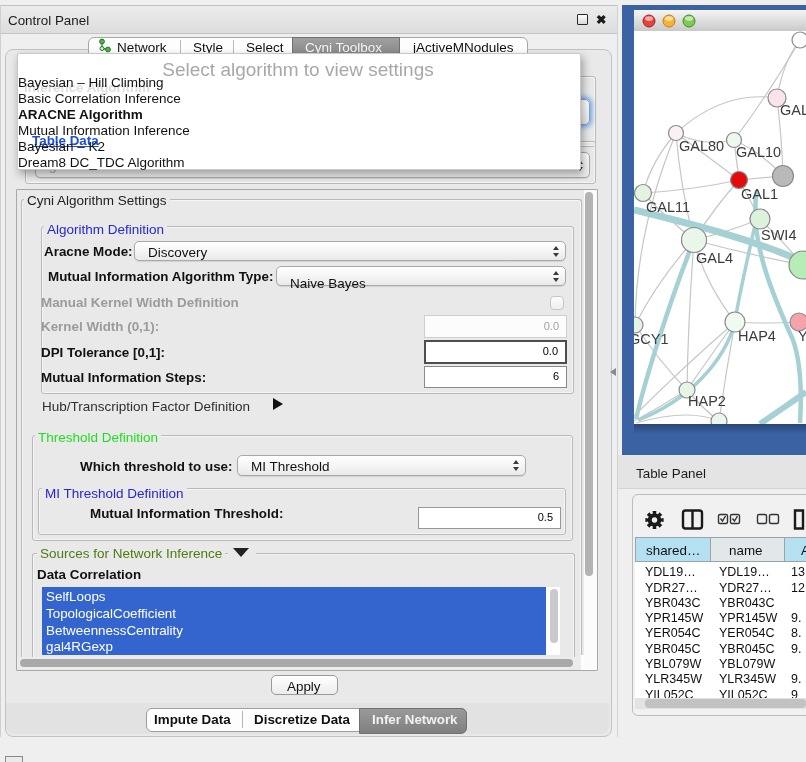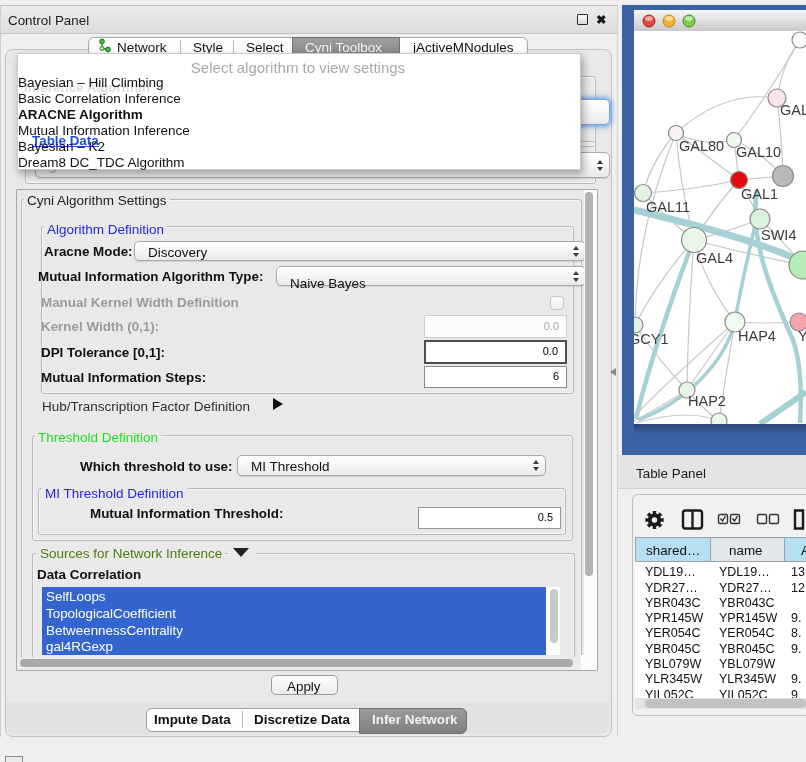--- a/index.html
+++ b/index.html
@@ -5,21 +5,21 @@
 html,body{margin:0;padding:0;}
 body{width:806px;height:762px;position:relative;overflow:hidden;background:#efefef;
   font-family:"Liberation Sans", sans-serif;}
 .abs{position:absolute;}
 .lbl{position:absolute;font-size:13.4px;color:#111;white-space:nowrap;}
 .b{font-weight:bold;}
 .gray{color:#9b9b9b;}
 .group{position:absolute;border:1px solid #b9b9b9;border-radius:3px;box-shadow:inset 0 0 0 1px rgba(255,255,255,.55);}
 .glabel{position:absolute;font-size:13.5px;background:#e9e9e9;padding:0 3px;white-space:nowrap;}
 .combo{position:absolute;border:1px solid #a9a9a9;border-radius:5px;
-  background:linear-gradient(#ffffff,#f4f4f4 55%,#e9e9e9);box-shadow:0 1px 1px rgba(0,0,0,.1);padding-left:20px;}
+  background:linear-gradient(#ffffff,#f4f4f4 55%,#e9e9e9);box-shadow:0 1px 1px rgba(0,0,0,.1);}
 .combo .tx{position:absolute;left:13px;font-size:13.5px;color:#111;}
 .arrows{position:absolute;right:5px;top:50%;width:8px;height:13px;margin-top:-6.5px;}
 .arrows:before{content:"";position:absolute;left:1px;top:1px;border:3.5px solid transparent;border-bottom:4.5px solid #3a3a3a;border-top:none;}
 .arrows:after{content:"";position:absolute;left:1px;bottom:1px;border:3.5px solid transparent;border-top:4.5px solid #3a3a3a;border-bottom:none;}
 .field{position:absolute;background:#fff;font-size:11px;text-align:left;}
 .field span{position:absolute;right:7px;}
 </style>
 </head>
 <body>
 
@@ -63,21 +63,21 @@
 <div class="glabel" style="left:24px;top:193px;color:#222;">Cyni Algorithm Settings</div>
 
 <div class="group" style="left:41px;top:226px;width:531px;height:166px;"></div>
 <div class="glabel" style="left:44px;top:222px;color:#2626d2;">Algorithm Definition</div>
 
 <div class="lbl b" style="left:44px;top:244px;">Aracne Mode:</div>
 <div class="combo" style="left:134px;top:241px;width:430px;height:18px;">
     <span class="tx" style="top:3px;">Discovery</span>
     <span class="arrows"></span>
   </div>
-<div class="lbl b" style="left:38px;top:269px;">Mutual Information Algorithm Type:</div>
+<div class="lbl b" style="left:48px;top:269px;">Mutual Information Algorithm Type:</div>
 <div class="combo" style="left:276px;top:266px;width:288px;height:18px;">
     <span class="tx" style="top:9px;">Naive Bayes</span>
     <span class="arrows"></span>
   </div>
 <div class="lbl b gray" style="left:41px;top:295px;">Manual Kernel Width Definition</div>
 <div class="abs" style="left:550px;top:296px;width:12px;height:12px;border:1px solid #c6c6c6;border-radius:4px;background:linear-gradient(#fcfcfc,#eeeeee);"></div>
 <div class="lbl b gray" style="left:41px;top:319px;">Kernel Width (0,1):</div>
 <div class="field" style="left:424px;top:315px;width:141px;height:21px;border:1px solid #cfcfcf;background:#fcfcfc;">
     <span style="top:4px;color:#a3a3a3;">0.0</span>
   </div>
@@ -135,21 +135,21 @@
 <div class="abs" style="left:146px;top:708px;width:319px;height:22px;background:#fdfdfd;border:1px solid #9f9f9f;border-radius:6px;"></div>
 <div class="abs" style="left:359px;top:708px;width:106px;height:24px;background:linear-gradient(#9a9a9a,#7f7f7f);border:1px solid #707070;border-radius:0 6px 6px 0;"></div>
 <div class="lbl b" style="left:154px;top:712px;">Impute Data</div>
 <div class="lbl b" style="left:254px;top:712px;">Discretize Data</div>
 <div class="lbl b" style="left:372px;top:712px;color:#f2f2f2;">Infer Network</div>
 <div class="abs" style="left:242px;top:711px;width:1px;height:17px;background:#b5b5b5;"></div>
 
 <div class="abs" style="left:17px;top:53px;width:562px;height:115px;background:#fff;border:1px solid #c9c9c9;border-radius:2px;box-shadow:2px 4px 8px rgba(0,0,0,.35);"></div>
 <div class="lbl b" style="left:24px;top:80px;color:#dedede;">Inference Algorithm</div>
 <div class="lbl b" style="left:32px;top:133px;color:#1d4ed8;text-decoration:underline;">Table Data</div>
-<div class="abs" style="left:17px;top:59px;width:562px;text-align:center;font-size:15px;color:#a8a8a8;">Select algorithm to view settings</div>
+<div class="abs" style="left:17px;top:59px;width:562px;text-align:center;font-size:19px;color:#a8a8a8;">Select algorithm to view settings</div>
 <div class="lbl" style="left:18px;top:75px;font-size:13.5px;">Bayesian – Hill Climbing</div>
 <div class="lbl" style="left:18px;top:91px;font-size:13.5px;">Basic Correlation Inference</div>
 <div class="lbl b" style="left:18px;top:107px;font-size:13.5px;">ARACNE Algorithm</div>
 <div class="lbl" style="left:18px;top:123px;font-size:13.5px;">Mutual Information Inference</div>
 <div class="lbl" style="left:18px;top:139px;font-size:13.5px;">Bayesian – K2</div>
 <div class="lbl" style="left:18px;top:155px;font-size:13.5px;">Dream8 DC_TDC Algorithm</div>
 
 <div class="abs" style="left:606px;top:368px;width:0;height:0;border:4px solid transparent;border-right:6px solid #8a8a8a;"></div>
 
 <div class="abs" style="left:5px;top:756px;width:16px;height:16px;border:1px solid #8a8a8a;background:#eaeaea;"></div>

